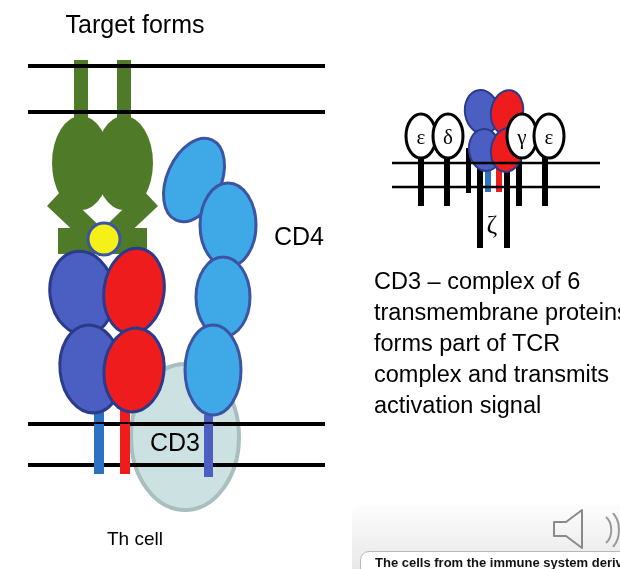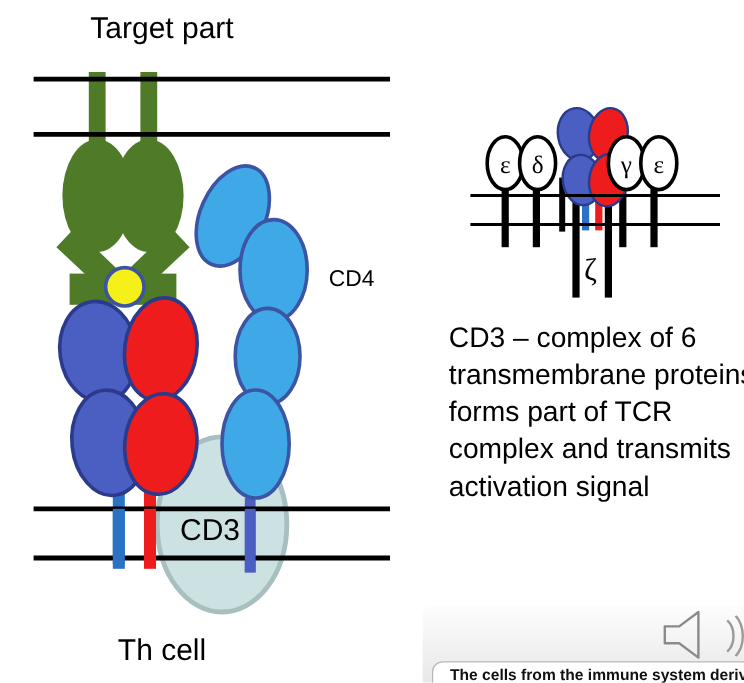--- a/index.html
+++ b/index.html
@@ -26,25 +26,25 @@
     left: 0; top: 10px;
     width: 270px;
     text-align: center;
     font-size: 25px;
     white-space: nowrap;
   }
   #th-cell-label {
     left: 0; top: 528px;
     width: 270px;
     text-align: center;
-    font-size: 25px;
+    font-size: 19px;
   }
   #cd4-label {
     left: 274px; top: 222px;
-    font-size: 19px;
+    font-size: 25px;
   }
   #cd3-label {
     left: 136px; top: 428px;
     font-size: 25px;
     z-index: 40;
     margin-left: 14px;
   }
 
   
   #main-figure {
@@ -224,21 +224,21 @@
   </g>
 
   <g>
     <line x1="22" y1="75" x2="230" y2="75" stroke="#000" stroke-width="2.5"></line>
     <line x1="22" y1="99" x2="230" y2="99" stroke="#000" stroke-width="2.5"></line>
   </g>
 
   <text x="122" y="145" text-anchor="middle" font-family="'Liberation Serif', serif" font-size="26">ζ</text>
 </svg>
 
-<div class="lbl" id="target-cell-label">Target part</div>
+<div class="lbl" id="target-cell-label">Target forms</div>
 
 <div class="lbl" id="th-cell-label">Th cell</div>
 
 <div class="lbl" id="cd4-label">CD4</div>
 
 <div class="lbl" id="cd3-label">CD3</div>
 
 <div id="cd3-description">CD3 – complex of 6 transmembrane proteins forms part of TCR complex and transmits activation signal</div>
 
 <div id="player-chrome">

